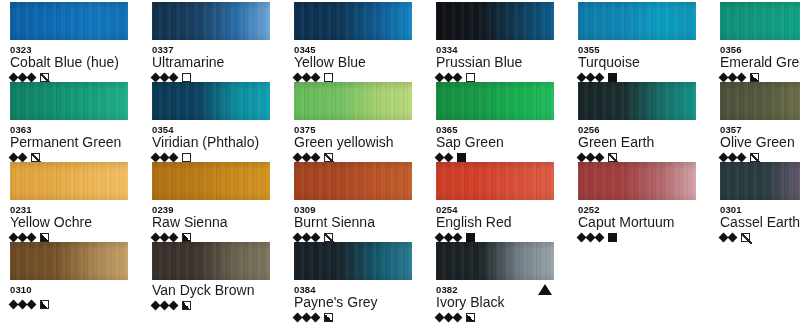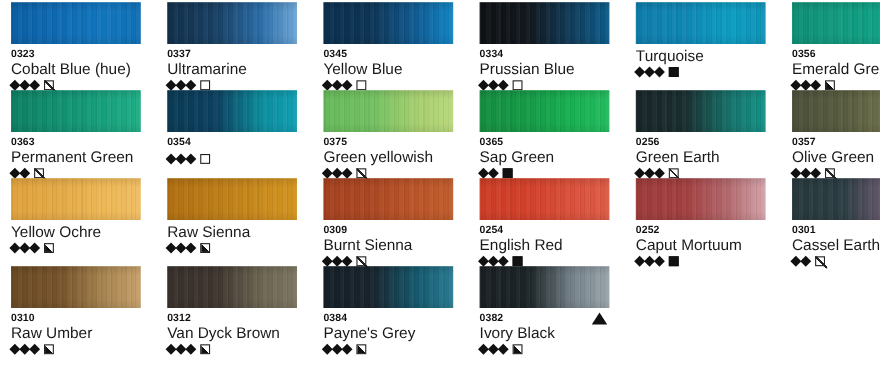--- a/index.html
+++ b/index.html
@@ -173,20 +173,21 @@
         <span class="diamond"></span>
         <span class="diamond"></span>
         <span class="opacity-box "></span>
       </div>
     </div>
     <div class="cell">
       <div class="swatch" style="background: linear-gradient(90deg, rgb(13, 122, 168) 0%, rgb(15, 134, 180) 38%, rgb(11, 156, 192) 72%, rgb(13, 147, 184) 100%);">
         <div class="grain"></div>
         <div class="vgrain"></div>
       </div>
+      <div class="code">0355</div>
       <div class="name">Turquoise</div>
       <div class="marks">
         <span class="diamond"></span>
         <span class="diamond"></span>
         <span class="diamond"></span>
         <span class="opacity-box opaque"></span>
       </div>
     </div>
     <div class="cell">
       <div class="swatch" style="background: linear-gradient(90deg, rgb(15, 143, 118) 0%, rgb(17, 153, 126) 38%, rgb(16, 163, 134) 72%, rgb(18, 169, 140) 100%);">
@@ -214,20 +215,21 @@
         <span class="diamond"></span>
         <span class="opacity-box diag"></span>
       </div>
     </div>
     <div class="cell">
       <div class="swatch" style="background: linear-gradient(90deg, rgb(10, 58, 84) 0%, rgb(11, 64, 96) 38%, rgb(11, 140, 156) 72%, rgb(17, 159, 180) 100%);">
         <div class="grain"></div>
         <div class="vgrain"></div>
       </div>
       <div class="code">0354</div>
+      <div class="name">Viridian (Phthalo)</div>
       <div class="marks">
         <span class="diamond"></span>
         <span class="diamond"></span>
         <span class="diamond"></span>
         <span class="opacity-box "></span>
       </div>
     </div>
     <div class="cell">
       <div class="swatch" style="background: linear-gradient(90deg, rgb(102, 185, 90) 0%, rgb(114, 192, 97) 38%, rgb(166, 207, 110) 72%, rgb(185, 216, 124) 100%);">
         <div class="grain"></div>
@@ -281,33 +283,35 @@
         <span class="diamond"></span>
         <span class="diamond"></span>
         <span class="opacity-box diag"></span>
       </div>
     </div>
     <div class="cell">
       <div class="swatch" style="background: linear-gradient(90deg, rgb(224, 162, 60) 0%, rgb(228, 169, 69) 38%, rgb(237, 183, 85) 72%, rgb(240, 189, 98) 100%);">
         <div class="grain"></div>
         <div class="vgrain"></div>
       </div>
+      <div class="code">0231</div>
       <div class="name">Yellow Ochre</div>
       <div class="marks">
         <span class="diamond"></span>
         <span class="diamond"></span>
         <span class="diamond"></span>
         <span class="opacity-box semi"></span>
       </div>
     </div>
     <div class="cell">
       <div class="swatch" style="background: linear-gradient(90deg, rgb(176, 111, 18) 0%, rgb(187, 123, 21) 38%, rgb(201, 138, 28) 72%, rgb(210, 148, 31) 100%);">
         <div class="grain"></div>
         <div class="vgrain"></div>
       </div>
+      <div class="code">0239</div>
       <div class="name">Raw Sienna</div>
       <div class="marks">
         <span class="diamond"></span>
         <span class="diamond"></span>
         <span class="diamond"></span>
         <span class="opacity-box semi"></span>
       </div>
     </div>
     <div class="cell">
       <div class="swatch" style="background: linear-gradient(90deg, rgb(164, 65, 31) 0%, rgb(171, 71, 34) 38%, rgb(187, 84, 39) 72%, rgb(192, 92, 44) 100%);">
@@ -363,34 +367,32 @@
         <span class="diamond"></span>
         <span class="opacity-box diag"></span>
       </div>
     </div>
     <div class="cell">
       <div class="swatch" style="background: linear-gradient(90deg, rgb(106, 74, 36) 0%, rgb(117, 82, 41) 38%, rgb(167, 132, 80) 72%, rgb(198, 160, 106) 100%);">
         <div class="grain"></div>
         <div class="vgrain"></div>
       </div>
       <div class="code">0310</div>
-      <div class="name">Raw Umber</div>
       <div class="marks">
         <span class="diamond"></span>
         <span class="diamond"></span>
         <span class="diamond"></span>
         <span class="opacity-box semi"></span>
       </div>
     </div>
     <div class="cell">
       <div class="swatch" style="background: linear-gradient(90deg, rgb(56, 48, 43) 0%, rgb(61, 52, 46) 38%, rgb(107, 100, 80) 72%, rgb(124, 117, 96) 100%);">
         <div class="grain"></div>
         <div class="vgrain"></div>
       </div>
-      <div class="code">0312</div>
       <div class="name">Van Dyck Brown</div>
       <div class="marks">
         <span class="diamond"></span>
         <span class="diamond"></span>
         <span class="diamond"></span>
         <span class="opacity-box semi"></span>
       </div>
     </div>
     <div class="cell">
       <div class="swatch" style="background: linear-gradient(90deg, rgb(22, 31, 39) 0%, rgb(24, 36, 45) 38%, rgb(20, 89, 110) 72%, rgb(42, 123, 146) 100%);">

